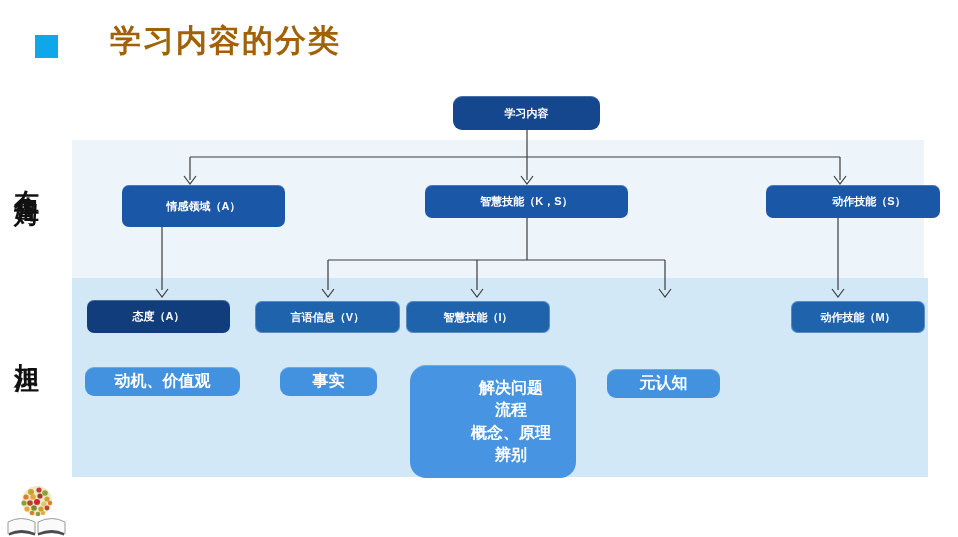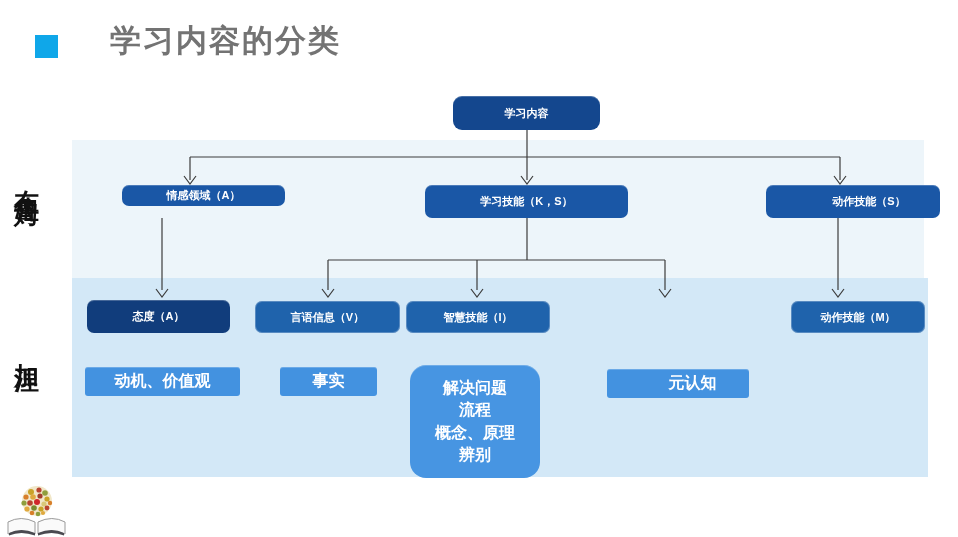--- a/index.html
+++ b/index.html
@@ -4,21 +4,21 @@
 <style>
   html,body{margin:0;padding:0;background:#fff;}
   .slide{
     position:relative;width:958px;height:537px;background:#ffffff;overflow:hidden;
     font-family:"Liberation Sans",sans-serif;
   }
   
   .bullet{position:absolute;left:35px;top:35px;width:23px;height:23px;background:#0FA7E9;}
   .title{
     position:absolute;left:110px;top:20px;margin:0;font-size:31px;font-weight:700;
-    color:#737373;letter-spacing:2px;
+    color:#a16207;letter-spacing:2px;
   }
   
   .panel{position:absolute;left:72px;}
   .panel-top{top:140px;width:852px;height:138px;background:#EDF5FA;}
   .panel-bottom{top:278px;width:856px;height:199px;background:#D3E8F7;}
   
   .side-label{
     position:absolute;left:14px;writing-mode:vertical-rl;text-orientation:upright;
     font-size:25px;font-weight:700;color:#111;letter-spacing:6px;line-height:1;
   }
@@ -28,21 +28,21 @@
   
   .box{
     position:absolute;display:flex;align-items:center;justify-content:center;
     color:#fff;font-weight:700;font-size:11px;border-radius:7px;text-align:center;
     box-shadow:inset 0 1px 0 rgba(255,255,255,.22);
   }
   .root-box{background:#14478E;border-radius:9px;}
   .l2-box{background:#1A57A6;}
   .l3-dark{background:#113D7C;}
   .l3-box{background:#1F63AC;box-shadow:inset 0 0 0 1px rgba(255,255,255,.25);}
-  .l4-box{background:#4392E0;border-radius:3px;font-size:16px;}
+  .l4-box{background:#4392E0;border-radius:9px;font-size:16px;}
   .tall-box{
     background:#4795E2;border-radius:16px;flex-direction:column;
     line-height:1.4;font-size:16px;
   }
   .logo{position:absolute;left:5px;top:483px;width:63px;height:54px;}
 </style>
 </head>
 <body>
 
 <div class="slide">
@@ -70,38 +70,38 @@
     <path d="M322 289 L328 297 L334 289"></path>
     <path d="M471 289 L477 297 L483 289"></path>
     <path d="M659 289 L665 297 L671 289"></path>
 
     <path d="M838 218 V290"></path>
     <path d="M832 289 L838 297 L844 289"></path>
   </svg>
 
   <div class="box root-box" style="left:453px;top:96px;width:147px;height:34px;">学习内容</div>
 
-  <div class="box l2-box" style="left:122px;top:185px;width:163px;height:21px;">情感领域（A）</div>
-  <div class="box l2-box" style="left:425px;top:185px;width:203px;height:33px;">学习技能（K，S）</div>
+  <div class="box l2-box" style="left:122px;top:185px;width:163px;height:42px;">情感领域（A）</div>
+  <div class="box l2-box" style="left:425px;top:185px;width:203px;height:33px;">智慧技能（K，S）</div>
   <div class="box l2-box" style="left:766px;top:185px;width:142px;height:33px;padding-left:32px;">动作技能（S）</div>
 
   <div class="box l3-dark" style="left:87px;top:300px;width:143px;height:33px;">态度（A）</div>
   <div class="box l3-box" style="left:255px;top:301px;width:145px;height:32px;">言语信息（V）</div>
   <div class="box l3-box" style="left:406px;top:301px;width:144px;height:32px;">智慧技能（I）</div>
   <div class="box l3-box" style="left:765px;top:301px;width:134px;height:32px;margin-left:26px;">动作技能（M）</div>
 
   <div class="box l4-box" style="left:85px;top:367px;width:155px;height:29px;">动机、价值观</div>
   <div class="box l4-box" style="left:280px;top:367px;width:97px;height:29px;font-family:Liberation Mono, monospace;">事实</div>
-  <div class="box tall-box" style="left:410px;top:365px;width:130px;height:113px;">
+  <div class="box tall-box" style="left:410px;top:365px;width:130px;height:113px;padding-left:36px;">
     <span>解决问题</span>
     <span>流程</span>
     <span>概念、原理</span>
     <span>辨别</span>
   </div>
-  <div class="box l4-box" style="left:607px;top:369px;width:113px;height:29px;padding-left:29px;">元认知</div>
+  <div class="box l4-box" style="left:607px;top:369px;width:113px;height:29px;">元认知</div>
 
   <svg class="logo" viewBox="0 0 63 54">
     <circle cx="32" cy="18" r="15" fill="#F1E7C9"></circle>
     <circle cx="26" cy="9" r="3" fill="#C9A227"></circle>
     <circle cx="34" cy="7" r="2.6" fill="#B8432F"></circle>
     <circle cx="40" cy="10" r="2.8" fill="#8F9E3D"></circle>
     <circle cx="21" cy="14" r="2.6" fill="#D87F2A"></circle>
     <circle cx="28" cy="14" r="2.8" fill="#E0A93E"></circle>
     <circle cx="35" cy="13" r="2.6" fill="#A33D2A"></circle>
     <circle cx="42" cy="16" r="2.6" fill="#C9A227"></circle>

